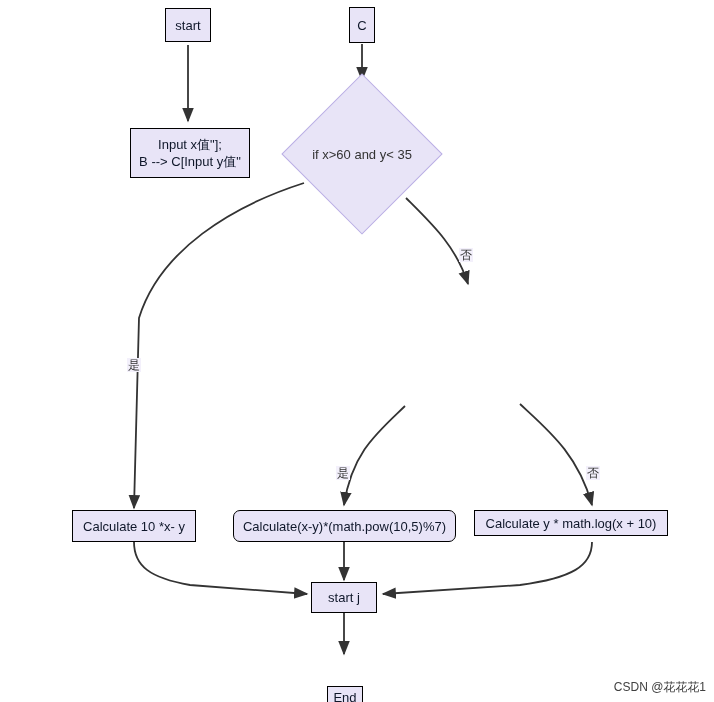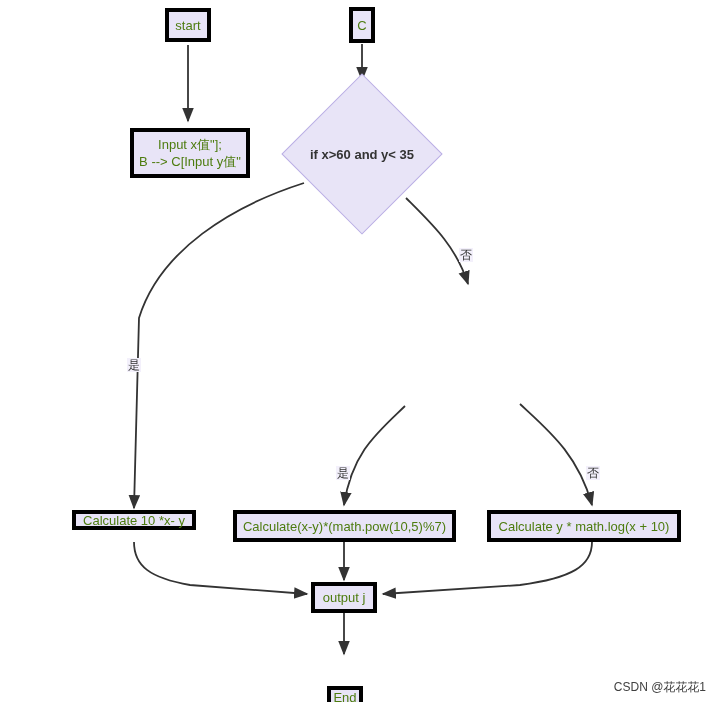--- a/index.html
+++ b/index.html
@@ -19,22 +19,22 @@
     position: absolute;
     left: 0;
     top: 0;
     width: 714px;
     height: 702px;
   }
   .node {
     position: absolute;
     box-sizing: border-box;
     background: #e8e4f7;
-    border: 4px solid #000000;
-    color: #4d7c0f;
+    border: 1px solid #000000;
+    color: #0f172a;
     font-size: 13px;
     line-height: 17px;
     text-align: left;
     display: flex;
     align-items: center;
     justify-content: center;
     white-space: pre;
     z-index: 3;
   }
   .node-text { display: block; }
@@ -54,21 +54,20 @@
     box-sizing: border-box;
     transform: translate(-50%, -50%) rotate(45deg);
   }
   .diamond-label {
     position: relative;
     z-index: 4;
     color: #333333;
     font-size: 13px;
     white-space: nowrap;
     text-align: center;
-    font-weight: bold;
   }
   .edge-label {
     position: absolute;
     z-index: 5;
     background: #f3f0fb;
     color: #333333;
     font-size: 12px;
     line-height: 14px;
     padding: 0 1px;
     white-space: nowrap;
@@ -128,34 +127,34 @@
     <span class="node-text">Input x值"];</span>
     <span class="node-text">B --&gt; C[Input y值"</span>
   </div>
 
   <div class="diamond-wrap" style="left:281px; top:73px; width:162px; height:162px;">
     <div class="diamond-shape" style="width:114px; height:114px;"></div>
     <div class="diamond-label">if x&gt;60 and y&lt; 35</div>
   </div>
 
 
-  <div class="node" style="left:72px; top:510px; width:124px; height:20px;">
+  <div class="node" style="left:72px; top:510px; width:124px; height:32px;">
     <span class="node-text">Calculate 10 *x- y</span>
   </div>
 
-  <div class="node" style="left:233px; top:510px; width:223px; height:32px;">
+  <div class="node" style="left:233px; top:510px; width:223px; height:32px;border-radius:7px;">
     <span class="node-text">Calculate(x-y)*(math.pow(10,5)%7)</span>
   </div>
 
-  <div class="node" style="left:487px; top:510px; width:194px; height:32px;">
+  <div class="node" style="left:474px; top:510px; width:194px; height:26px;">
     <span class="node-text">Calculate y * math.log(x + 10)</span>
   </div>
 
   <div class="node" style="left:311px; top:582px; width:66px; height:31px;">
-    <span class="node-text">output j</span>
+    <span class="node-text">start j</span>
   </div>
 
   <div class="node" style="left:327px; top:686px; width:36px; height:22px;">
     <span class="node-text">End</span>
   </div>
 
   <div class="edge-label" style="left:127px; top:358px;">是</div>
 
   <div class="edge-label" style="left:459px; top:248px;">否</div>
 

